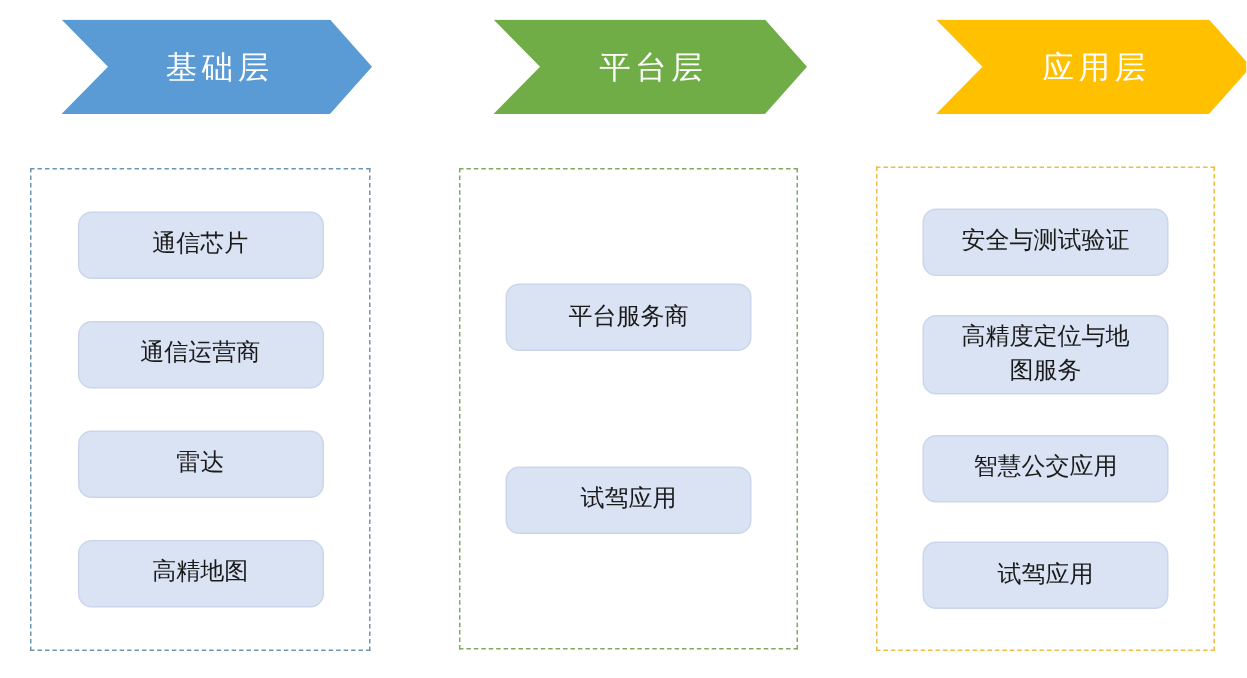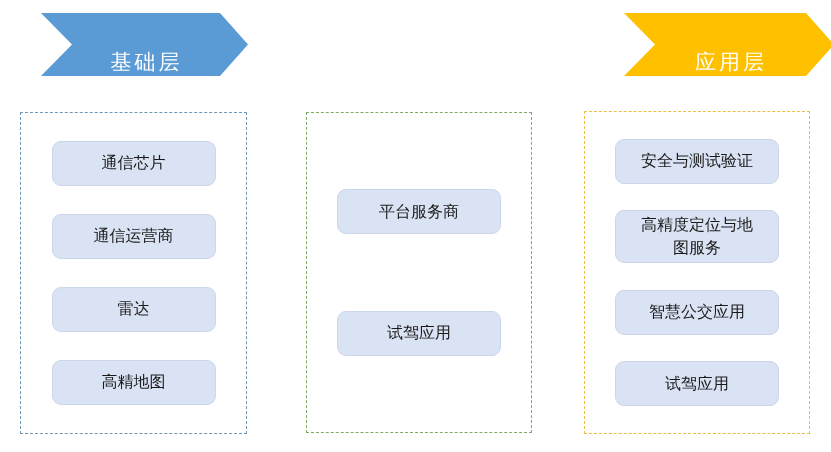--- a/index.html
+++ b/index.html
@@ -14,21 +14,21 @@
     height: 452px;
     background: #ffffff;
     overflow: hidden;
   }
   
   .arrow {
     position: absolute;
     top: 13px;
     height: 63px;
     display: flex;
-    align-items: flex-end;
+    align-items: center;
     justify-content: center;
     color: var(--arrow-text, #ffffff);
     font-size: 21px;
     letter-spacing: 3px;
     clip-path: polygon(0% 0%, calc(100% - 28px) 0%, 100% 50%, calc(100% - 28px) 100%, 0% 100%, 31px 50%);
   }
   .arrow-foundation  { left: 41px;  width: 207px; background: var(--arrow-blue,  #5B9BD5); }
   .arrow-platform    { left: 329px; width: 209px; background: var(--arrow-green, #70AD47); }
   .arrow-application { left: 624px; width: 210px; background: var(--arrow-yellow, #FFC000); }
   .arrow-label { transform: translateX(2px); }
@@ -68,20 +68,23 @@
   }
 </style>
 </head>
 <body>
 
 <div class="stage">
 
   <div class="arrow arrow-foundation">
     <span class="arrow-label">基础层</span>
   </div>
+  <div class="arrow arrow-platform">
+    <span class="arrow-label">平台层</span>
+  </div>
   <div class="arrow arrow-application">
     <span class="arrow-label">应用层</span>
   </div>
 
   <div class="panel panel-foundation">
     <div class="box">通信芯片</div>
     <div class="box">通信运营商</div>
     <div class="box">雷达</div>
     <div class="box">高精地图</div>
   </div>

